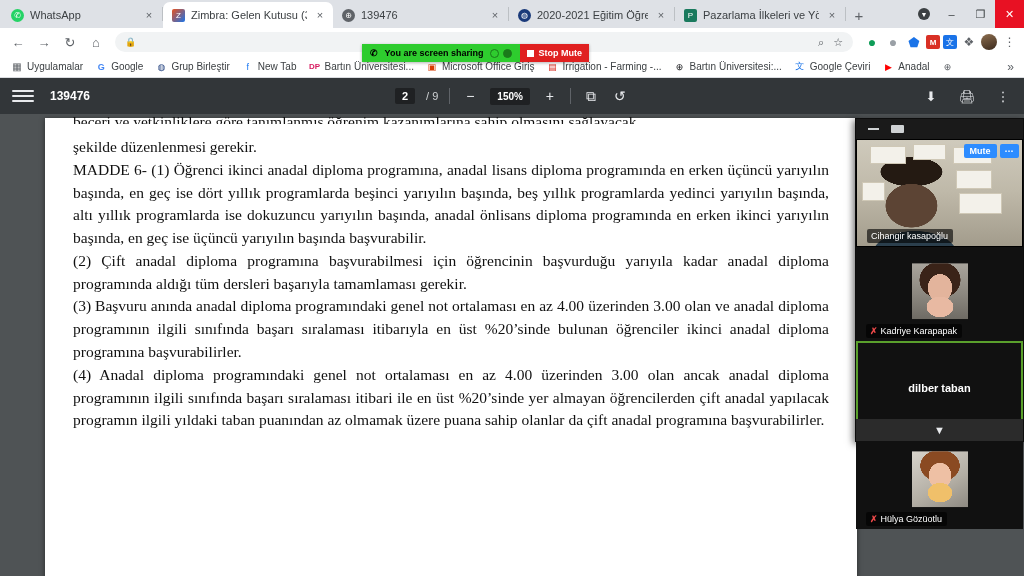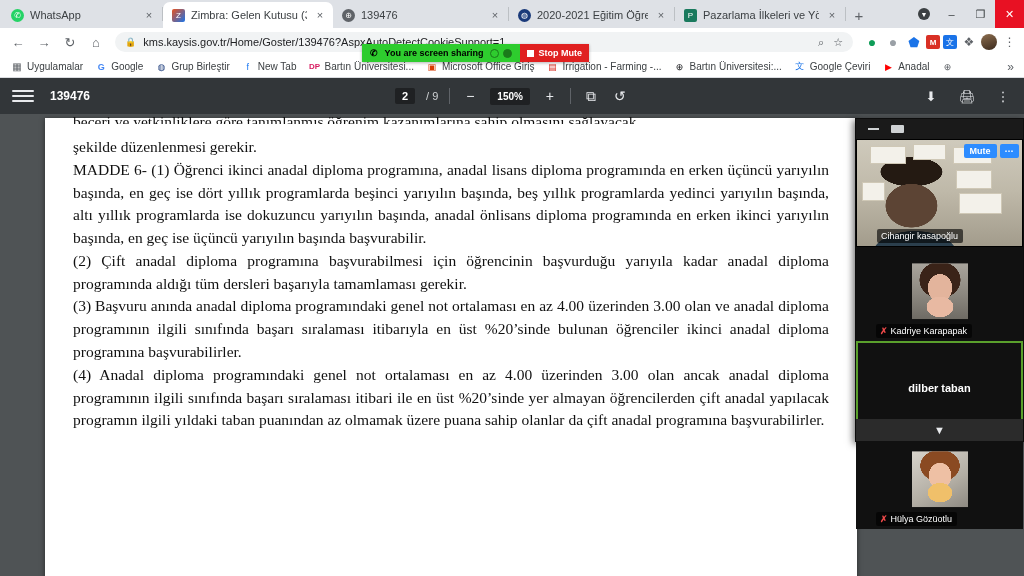--- a/index.html
+++ b/index.html
@@ -192,21 +192,21 @@
   .zh-grid { width: 13px; height: 11px; display: grid;
              grid-template-columns: repeat(3,1fr); grid-template-rows: repeat(3,1fr);
              gap: 1.5px; }
   .zh-grid i { background: #cfd2d4; border-radius: .5px; }
 
   .tile { position: relative; overflow: hidden; background: #111; }
   .tile-main { height: 108px; border: 1px solid #000; }
   .tile-small { height: 94px; }
   .tile.speaking { border: 2px solid #5aa02c; }
   .tile-label {
-    position: absolute; left: 20px; bottom: 3px; max-width: 96%;
+    position: absolute; left: 10px; bottom: 3px; max-width: 96%;
     background: rgba(0,0,0,.62); color: #fff; font-size: 9px;
     padding: 2px 5px 2px 4px; border-radius: 2px; white-space: nowrap;
     display: flex; align-items: center; gap: 3px;
   }
   .mic-muted { color: #f04a4a; font-size: 9px; font-weight: bold; line-height: 1; }
   .tile-center-name {
     position: absolute; inset: 0; display: flex; align-items: center;
     justify-content: center; color: #fff; font-size: 11px; font-weight: bold;
   }
   .mic-corner { position: absolute; left: 4px; bottom: 4px; color: #f04a4a;
@@ -310,21 +310,20 @@
   </div>
 
   <div class="toolbar">
     <div class="nav-btn">←</div>
     <div class="nav-btn">→</div>
     <div class="nav-btn">↻</div>
     <div class="nav-btn">⌂</div>
 
     <div class="omnibox">
       <span class="lock">🔒</span>
-      <span class="omni-url">kms.kaysis.gov.tr/Home/Goster/139476?AspxAutoDetectCookieSupport=1</span>
       <span class="omni-actions">
         <span>⌕</span>
         <span>☆</span>
       </span>
     </div>
 
     <div class="ext-row">
       <div class="ext ext-green">●</div>
       <div class="ext ext-gray">●</div>
       <div class="ext ext-blue">⬟</div>

